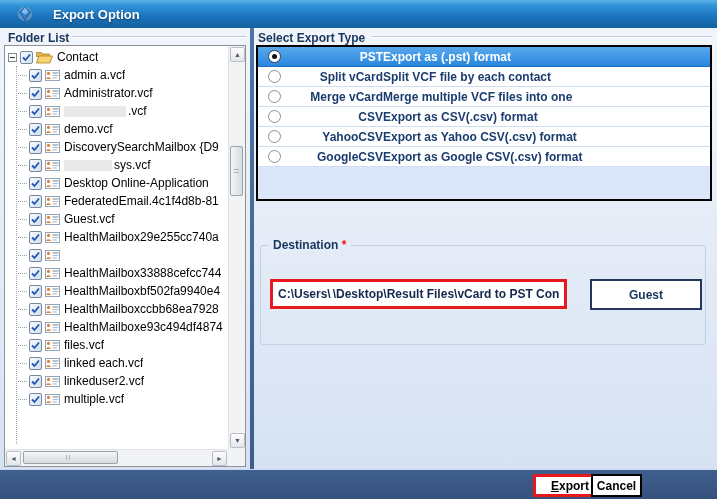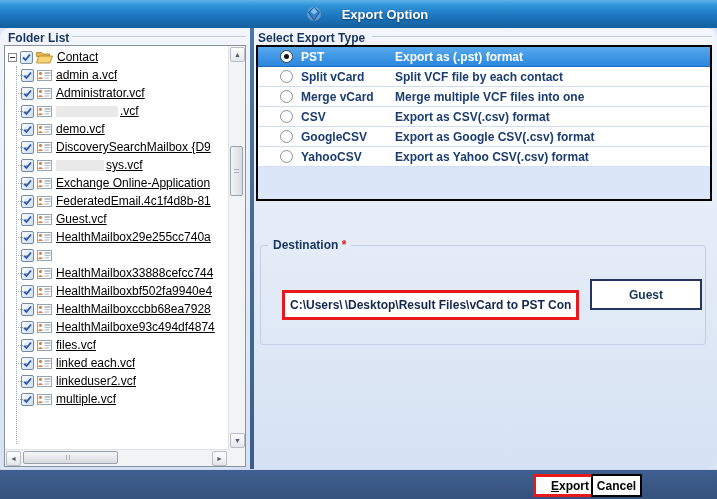--- a/index.html
+++ b/index.html
@@ -5,39 +5,39 @@
   html,body{margin:0;padding:0;background:#999;}
   *{box-sizing:border-box;}
   .window{
     position:relative;width:717px;height:499px;overflow:hidden;
     font-family:"Liberation Sans",sans-serif;background:#dce6f5;
   }
   
   .titlebar{
     position:absolute;top:0;left:0;right:0;height:28px;
     background:linear-gradient(#5fb2e6 0%,#2f93d8 20%,#1a73bc 62%,#14619d 100%);
-    display:flex;align-items:center;justify-content:center;
+    display:flex;align-items:center;
   }
   .app-icon{margin-left:17px;width:16px;height:16px;flex:0 0 auto;}
   .title-text{margin-left:20px;color:#fff;font-weight:bold;font-size:13px;
     text-shadow:0 1px 2px rgba(0,0,0,.45);}
   
   .content{position:absolute;top:28px;left:0;right:0;bottom:30px;
-    background:linear-gradient(#f2f5fb,#d6e2f3);border-radius:10px;}
+    background:linear-gradient(#f2f5fb,#d6e2f3);}
   .group-label{position:absolute;color:#17365d;font-weight:bold;font-size:12px;white-space:nowrap;}
   .rule{position:absolute;height:2px;border-top:1px solid #b9c9e0;border-bottom:1px solid #ffffff;}
   
   .tree-box{position:absolute;left:4px;top:17px;width:242px;height:422px;
     background:#fff;border:1px solid #8a929c;}
   .tree-rows{position:absolute;left:0;top:0;right:17px;bottom:17px;overflow:hidden;padding-top:2px;}
   .tree-vline{position:absolute;left:11px;top:20px;height:378px;border-left:1px dotted #9aa6b4;}
   .tree-row{height:18px;display:flex;align-items:center;font-size:12px;color:#000;
-    white-space:nowrap;overflow:hidden;text-decoration:underline;}
+    white-space:nowrap;overflow:hidden;}
   .tree-row.root{padding-left:3px;}
-  .tree-row.child{padding-left:16px;position:relative;}
+  .tree-row.child{padding-left:24px;position:relative;}
   .tree-row.child::before{content:"";position:absolute;left:11px;top:9px;width:11px;
     border-top:1px dotted #9aa6b4;}
   .expander{width:9px;height:9px;border:1px solid #848a92;background:#fff center/5px 1px no-repeat
     linear-gradient(#333,#333);background-color:#fff;margin-right:3px;flex:0 0 auto;}
   .cbx{width:13px;height:13px;border:1px solid #74889e;border-radius:2px;
     background:linear-gradient(135deg,#fafcfe,#cfdeee);display:flex;align-items:center;
     justify-content:center;margin-right:3px;flex:0 0 auto;}
   .node-icon{margin-right:4px;flex:0 0 auto;display:flex;}
   .node-label{overflow:hidden;}
   .redact{display:inline-block;width:48px;height:11px;background:#e9e9e9;border-radius:1px;
@@ -65,40 +65,40 @@
   .hscroll .sb-thumb{top:1px;height:13px;left:18px;width:95px;
     background:linear-gradient(#f4f5f6,#d8dbdf);}
   .hscroll .sb-thumb::after{content:"";position:absolute;top:3px;bottom:3px;left:42px;width:6px;
     background:repeating-linear-gradient(90deg,#aab2bc 0 1px,transparent 1px 3px);}
   
   .divider{position:absolute;left:250px;top:0;bottom:0;width:4px;
     background:linear-gradient(#4d76a6,#3c5d8b);}
   
   .export-list{position:absolute;left:256px;top:17px;width:456px;height:156px;
     border:2px solid #000;background:#dbe6f8;overflow:hidden;}
-  .opt-row{height:20px;display:flex;align-items:center;padding-left:22px;background:#fff;
-    border-bottom:1px solid #cfdef2;color:#1a3c6e;font-size:12px;}
+  .opt-row{height:20px;display:flex;align-items:center;padding-left:10px;background:#fff;
+    border-bottom:1px solid #cfdef2;color:#1a3c6e;font-size:12px;text-align:right;}
   .opt-row .opt-name{font-weight:bold;width:94px;margin-left:8px;flex:0 0 auto;}
   .opt-row .opt-desc{font-weight:bold;}
   .opt-row.selected{background:linear-gradient(#58a9ed,#2a86dd);color:#fff;
     border-bottom:1px solid #1f6fc0;}
   .radio{width:13px;height:13px;border-radius:50%;border:1px solid #8b9098;background:#fff;
     flex:0 0 auto;position:relative;}
   .opt-row.selected .radio{border-color:#3a3f45;}
   .radio.on::after{content:"";position:absolute;left:3px;top:3px;width:5px;height:5px;
     border-radius:50%;background:#111;}
   
   .dest-group{position:absolute;left:260px;top:217px;width:446px;height:100px;
     border:1px solid #c3cfe4;border-radius:3px;}
   .dest-label{position:absolute;left:268px;top:210px;background:#e4ecf8;padding:0 5px;
     color:#17365d;font-weight:bold;font-size:12px;}
   .dest-label .req{color:#e8191c;font-weight:bold;}
-  .dest-path{position:absolute;left:270px;top:262px;width:297px;height:30px;
+  .dest-path{position:absolute;left:270px;top:251px;width:297px;height:30px;
     border:3px solid #e8191c;background:#fff;display:flex;align-items:center;
-    padding:0 5px;font-size:12px;font-weight:bold;color:#13284d;white-space:nowrap;overflow:hidden;margin-left:12px;}
+    padding:0 5px;font-size:12px;font-weight:bold;color:#13284d;white-space:nowrap;overflow:hidden;}
   .dest-path .redact{width:44px;background:#ececec;}
   .browse-btn{position:absolute;left:590px;top:251px;width:112px;height:31px;
     background:#fff;border:2px solid #24355e;color:#17365d;font-weight:bold;font-size:12px;
     display:flex;align-items:center;justify-content:center;cursor:default;}
   
   .footer{position:absolute;left:0;right:0;bottom:0;height:30px;
     background:linear-gradient(#41608f,#35517d);border-top:1px solid #cdd9ec;}
   .footer .btn{position:absolute;top:4px;height:23px;background:#fff;color:#000;
     font-size:12px;font-weight:bold;display:flex;align-items:center;justify-content:center;
     cursor:default;}
@@ -268,21 +268,21 @@
     <span class="node-icon">
       <svg width="15" height="11" viewBox="0 0 15 11">
         <rect x="0.5" y="0.5" width="14" height="10" fill="#fff" stroke="#95a5b8"></rect>
         <circle cx="3.5" cy="3.4" r="1.6" fill="#e0823c"></circle>
         <path d="M1.2 9 C1.2 6.6 5.8 6.6 5.8 9 Z" fill="#e0823c"></path>
         <rect x="7.5" y="2.4" width="6" height="1.2" fill="#8d9db4"></rect>
         <rect x="7.5" y="4.9" width="6" height="1.2" fill="#b3bfd0"></rect>
         <rect x="7.5" y="7.4" width="4.5" height="1.2" fill="#b3bfd0"></rect>
       </svg>
     </span>
-    <span class="node-label">Exchange Online-Application</span>
+    <span class="node-label">Desktop Online-Application</span>
   </div>
 
   <div class="tree-row child">
     <span class="cbx">
       <svg width="9" height="9" viewBox="0 0 9 9">
         <path d="M1 4.5 L3.5 7 L8 1.5" stroke="#2456b0" stroke-width="1.8" fill="none"></path>
       </svg>
     </span>
     <span class="node-icon">
       <svg width="15" height="11" viewBox="0 0 15 11">
@@ -548,28 +548,28 @@
   </div>
 
   <div class="opt-row">
     <span class="radio"></span>
     <span class="opt-name">CSV</span>
     <span class="opt-desc">Export as CSV(.csv) format</span>
   </div>
 
   <div class="opt-row">
     <span class="radio"></span>
+    <span class="opt-name">YahooCSV</span>
+    <span class="opt-desc">Export as Yahoo CSV(.csv) format</span>
+  </div>
+
+  <div class="opt-row">
+    <span class="radio"></span>
     <span class="opt-name">GoogleCSV</span>
     <span class="opt-desc">Export as Google CSV(.csv) format</span>
-  </div>
-
-  <div class="opt-row">
-    <span class="radio"></span>
-    <span class="opt-name">YahooCSV</span>
-    <span class="opt-desc">Export as Yahoo CSV(.csv) format</span>
   </div>
 </div>
     </div>
 
     <div class="dest-group"></div>
     <span class="dest-label"><span>Destination</span> <span class="req">*</span></span>
 
     <div class="dest-path">
       <span>C:\Users\</span>
         <span class="redact"></span>

